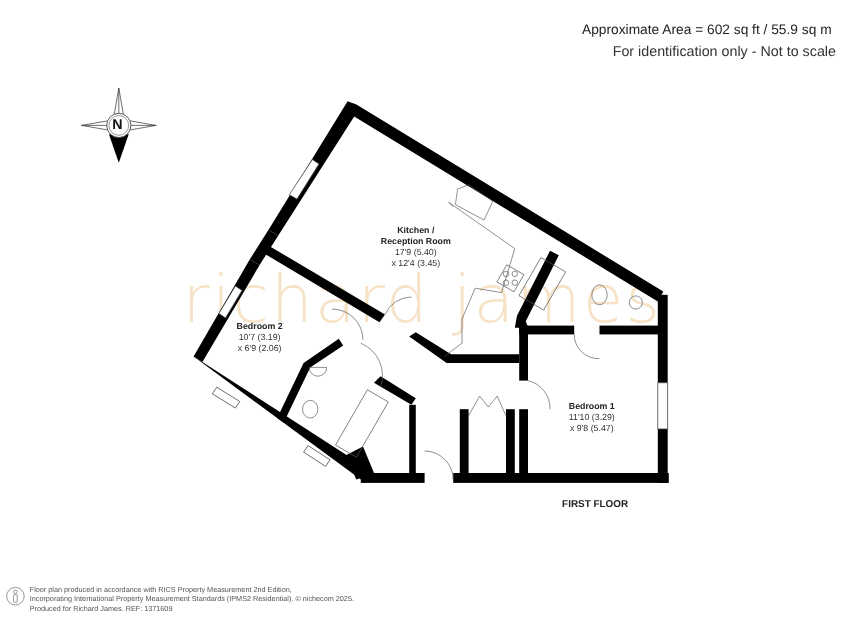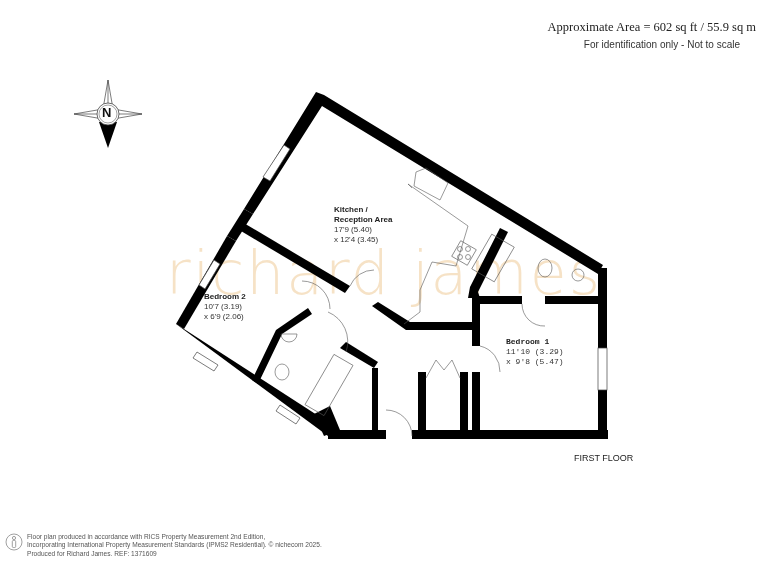--- a/index.html
+++ b/index.html
@@ -1,23 +1,23 @@
 <!DOCTYPE html>
 <html><head>
   <meta charset="utf-8">
   <style>
     html, body { margin: 0; padding: 0; background: #ffffff; }
     body { width: 768px; height: 576px; position: relative; overflow: hidden;
            font-family: "Liberation Sans", sans-serif; color: #222; }
-    .area-title { position: absolute; right: 12px; top: 20px; font-size: 12.5px; color: #222; white-space: nowrap; font-family: Liberation Serif, serif; }
-    .area-sub { position: absolute; right: 28px; top: 39px; font-size: 10px; color: #333; white-space: nowrap; }
+    .area-title { position: absolute; right: 12px; top: 20px; font-size: 12.5px; color: #222; white-space: nowrap; }
+    .area-sub { position: absolute; right: 8px; top: 39px; font-size: 13px; color: #333; white-space: nowrap; }
     .plan { position: absolute; left: 0; top: 0; width: 768px; height: 576px; }
-    .room-label { position: absolute; text-align: left; font-size: 8px; line-height: 10px; color: #333; white-space: nowrap; }
+    .room-label { position: absolute; text-align: center; font-size: 8px; line-height: 10px; color: #333; white-space: nowrap; }
     .room-label .name { font-weight: bold; color: #222; }
-    .floor-label { position: absolute; left: 574px; top: 453px; font-size: 9px; font-weight: normal; color: #222; text-align: center; }
+    .floor-label { position: absolute; left: 511px; top: 453px; font-size: 9px; font-weight: bold; color: #222; text-align: center; }
     .watermark { position: absolute; left: 166px; top: 238px; font-size: 60px; letter-spacing: 2px;
                  color: #f3d9b4; opacity: 0.75; white-space: nowrap; font-family: "DejaVu Sans", sans-serif; font-weight: 300; }
     .footer { position: absolute; left: 27px; top: 533px; font-size: 6.6px; line-height: 8.4px; color: #555; }
     .footer-icon { position: absolute; left: 5px; top: 533px; width: 18px; height: 18px; }
     .compass { position: absolute; left: 72px; top: 78px; width: 72px; height: 72px; }
   </style>
 </head>
 <body>
 
 <div class="area-title">Approximate Area = 602 sq ft / 55.9 sq m</div>
@@ -113,30 +113,30 @@
     <path d="M350,286 A26,26 0 0 1 374,270"></path>
     <path d="M480,346 A26,26 0 0 1 500,372"></path>
     <path d="M522,304 A22,22 0 0 0 545,326"></path>
     <path d="M386,410 A26,26 0 0 1 412,436"></path>
     <polyline points="426,378 436,360 444,370 452,360 460,378"></polyline>
   </g>
 </svg>
 
 <div class="room-label" style="left:334px; top:205px; width:88px;">
   <div class="name">Kitchen /</div>
-  <div class="name">Reception Area</div>
+  <div class="name">Reception Room</div>
   <div>17'9 (5.40)</div>
   <div>x 12'4 (3.45)</div>
 </div>
 <div class="room-label" style="left:204px; top:292px; width:64px;">
   <div class="name">Bedroom 2</div>
   <div>10'7 (3.19)</div>
   <div>x 6'9 (2.06)</div>
 </div>
-<div class="room-label" style="left:506px; top:337px; width:64px;font-family:Liberation Mono, monospace;">
+<div class="room-label" style="left:506px; top:365px; width:64px;">
   <div class="name">Bedroom 1</div>
   <div>11'10 (3.29)</div>
   <div>x 9'8 (5.47)</div>
 </div>
 
 <div class="floor-label">FIRST FLOOR</div>
 
 <svg class="footer-icon" viewBox="0 0 18 18">
   <circle cx="9" cy="9" r="8" fill="none" stroke="#888" stroke-width="0.8"></circle>
   <circle cx="9" cy="5" r="1.6" fill="none" stroke="#888" stroke-width="0.8"></circle>

